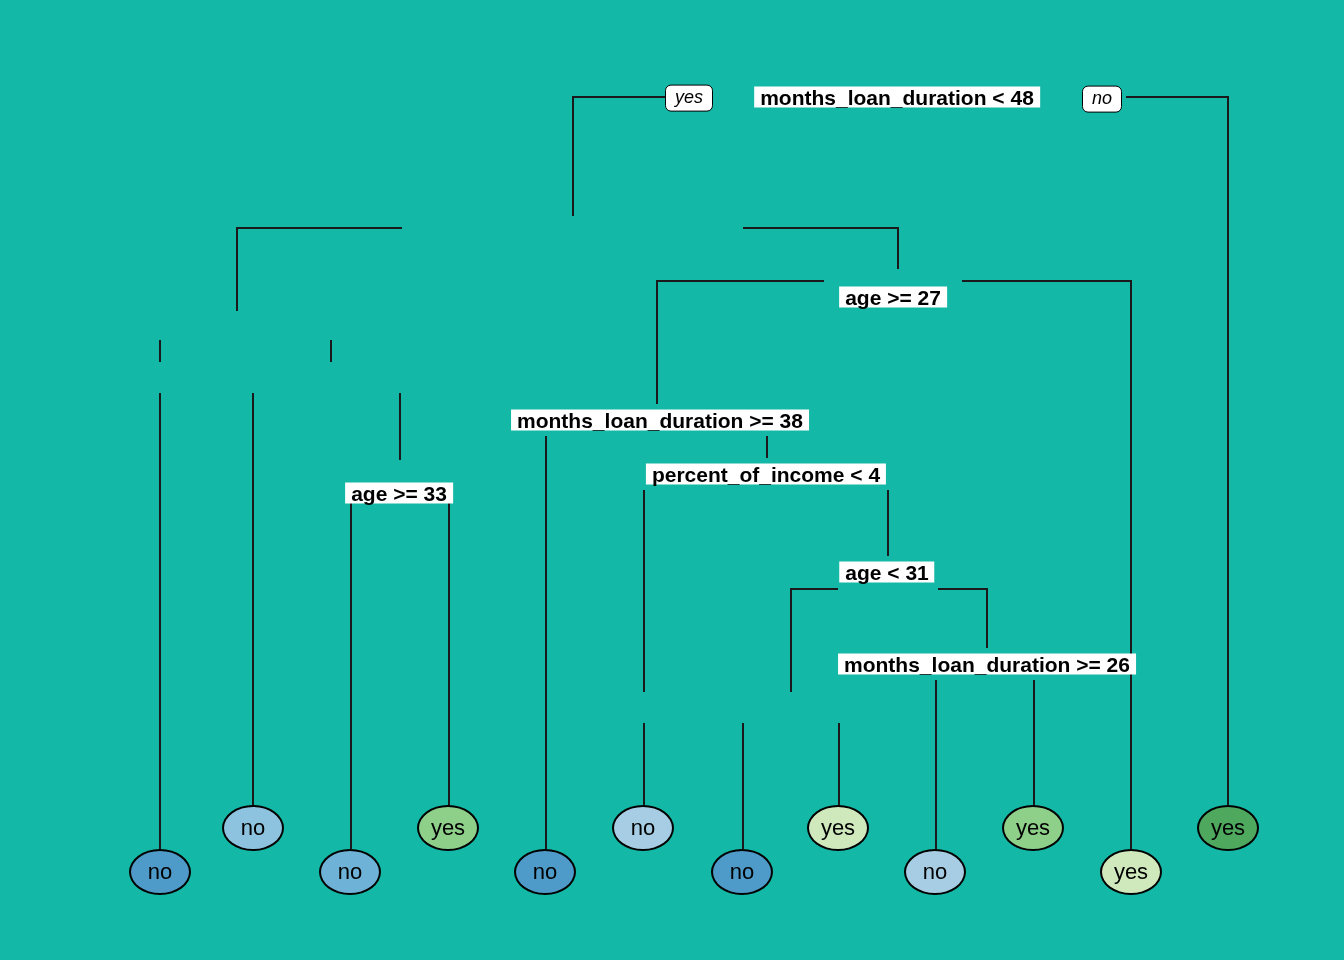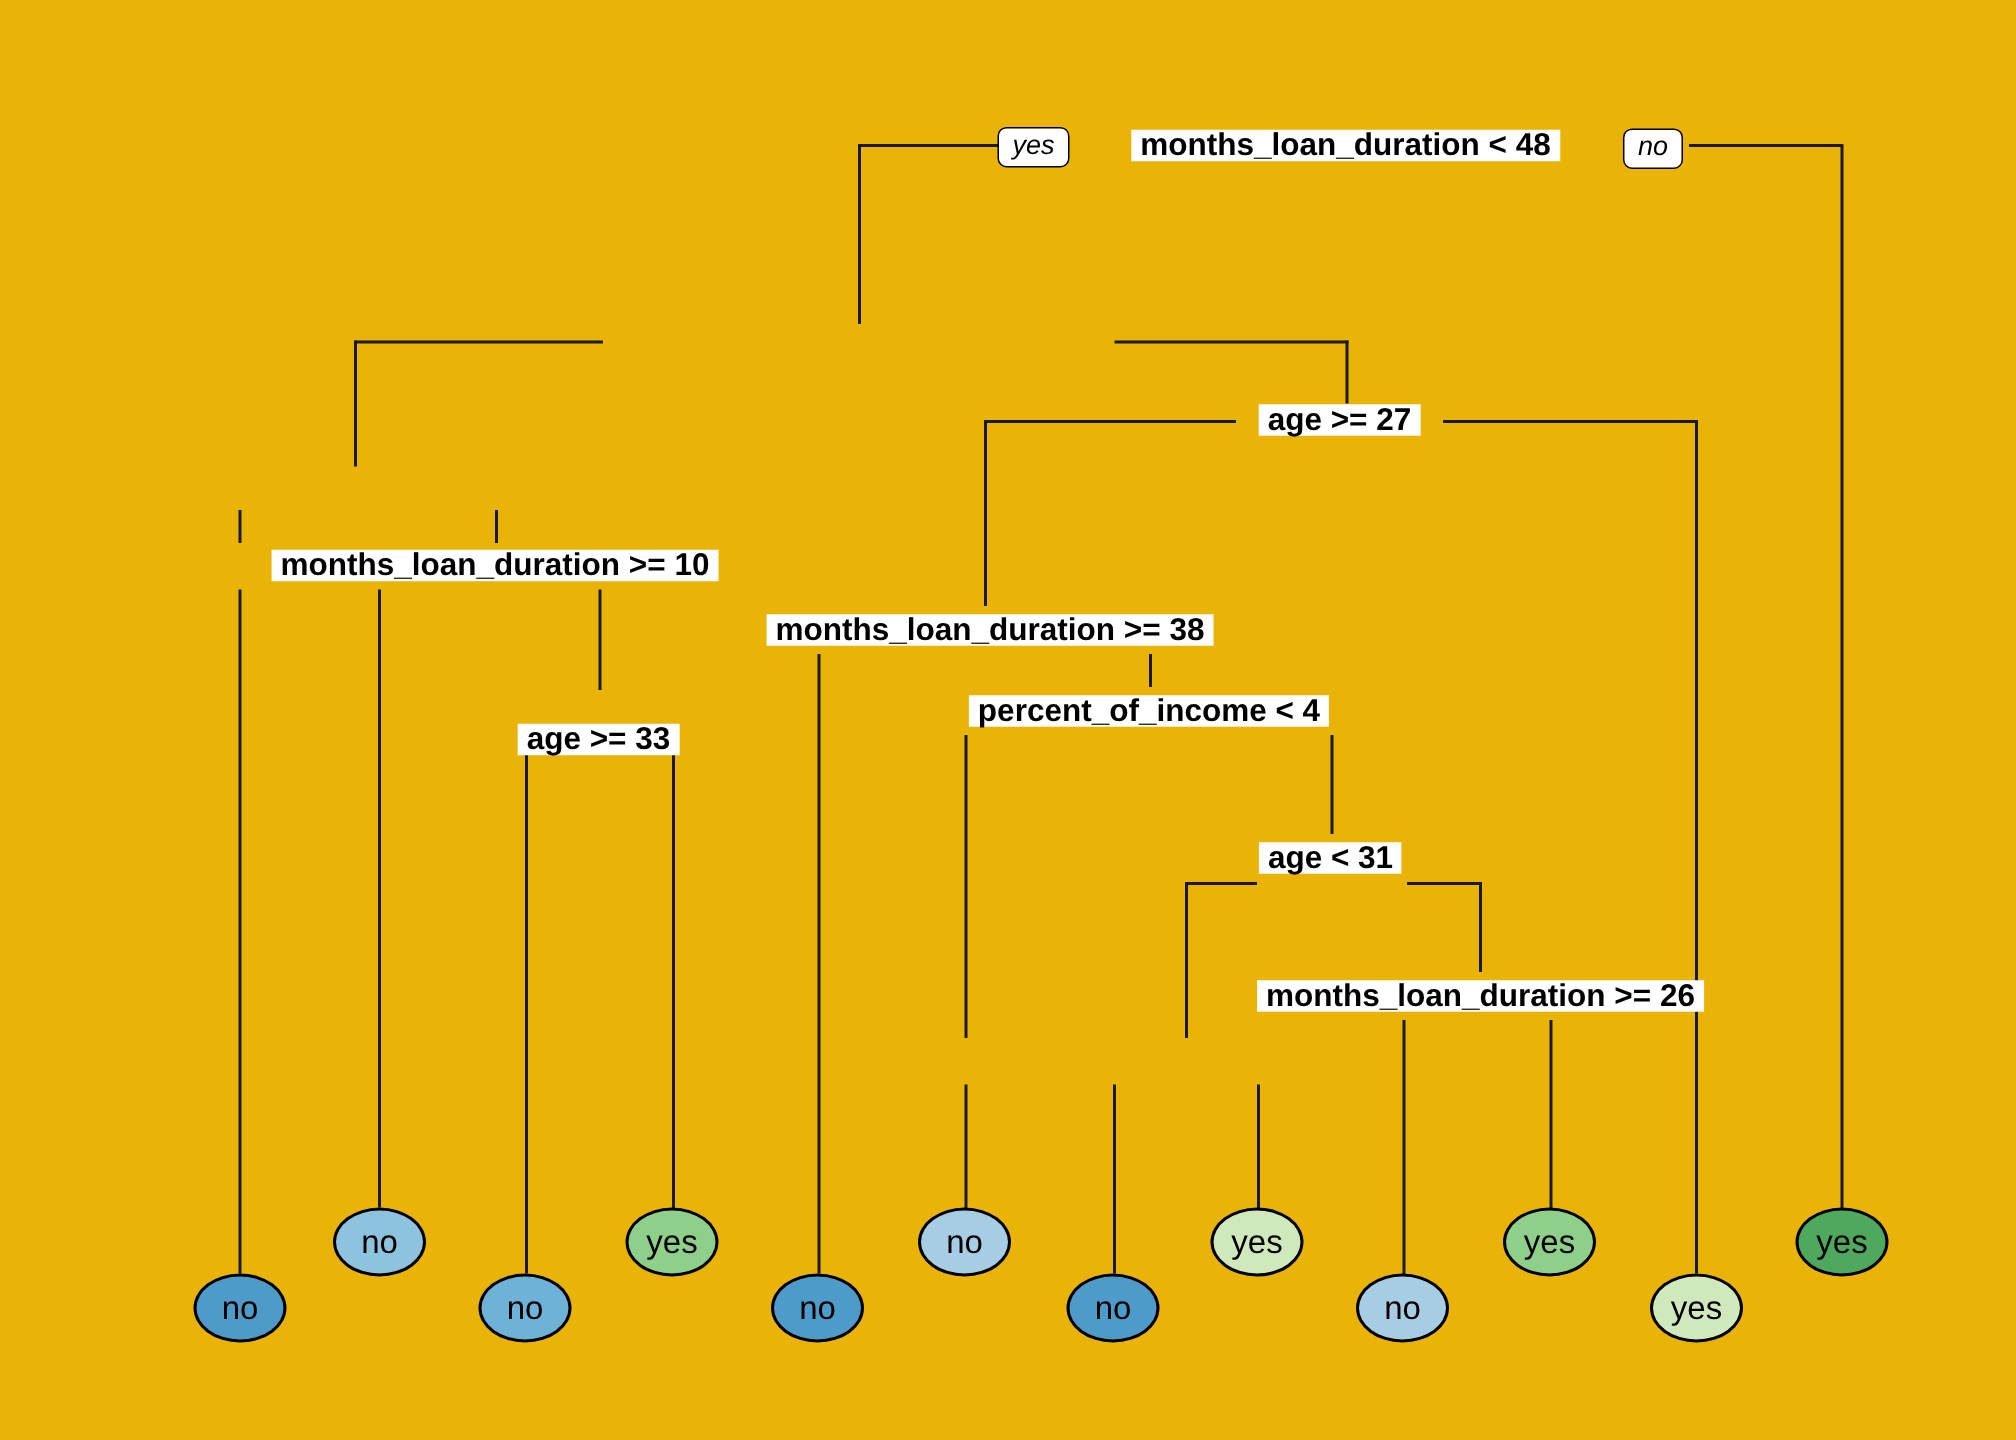--- a/index.html
+++ b/index.html
@@ -4,21 +4,21 @@
 <style>
   html, body {
     margin: 0;
     padding: 0;
     background: #ffffff;
   }
   #canvas {
     position: relative;
     width: 1344px;
     height: 960px;
-    background: #eab308;
+    background: #14b8a6;
     font-family: "Liberation Sans", sans-serif;
     overflow: hidden;
   }
   .split-label {
     position: absolute;
     font-weight: bold;
     font-size: 21px;
     color: #000000;
     white-space: nowrap;
     transform: translate(-50%, -50%);
@@ -113,23 +113,22 @@
   <div class="edge edge-v" style="left:935px; top:680px; height:170px;"></div>
 
   <div class="edge edge-v" style="left:643px; top:723px; height:84px;"></div>
   <div class="edge edge-v" style="left:742px; top:723px; height:126px;"></div>
   <div class="edge edge-v" style="left:838px; top:723px; height:83px;"></div>
 
   <div class="yesno-box" style="left:689px; top:98px;">yes</div>
   <div class="yesno-box" style="left:1102px; top:99px;">no</div>
 
   <div class="split-label" style="left:897px; top:97px;">months_loan_duration &lt; 48</div>
-  <div class="split-label" style="left:330px; top:377px;">months_loan_duration &gt;= 10</div>
   <div class="split-label" style="left:399px; top:475px;margin-top:18px;">age &gt;= 33</div>
-  <div class="split-label" style="left:893px; top:280px;">age &gt;= 27</div>
+  <div class="split-label" style="left:893px; top:297px;">age &gt;= 27</div>
   <div class="split-label" style="left:660px; top:420px;">months_loan_duration &gt;= 38</div>
   <div class="split-label" style="left:766px; top:474px;">percent_of_income &lt; 4</div>
   <div class="split-label" style="left:887px; top:572px;">age &lt; 31</div>
   <div class="split-label" style="left:987px; top:664px;">months_loan_duration &gt;= 26</div>
 
   <div class="leaf" style="left:160px;  top:872px; background:#4e9ac8;">
       <span>no</span>
     </div>
   <div class="leaf" style="left:253px;  top:828px; background:#8ec3e0;">
       <span>no</span>

